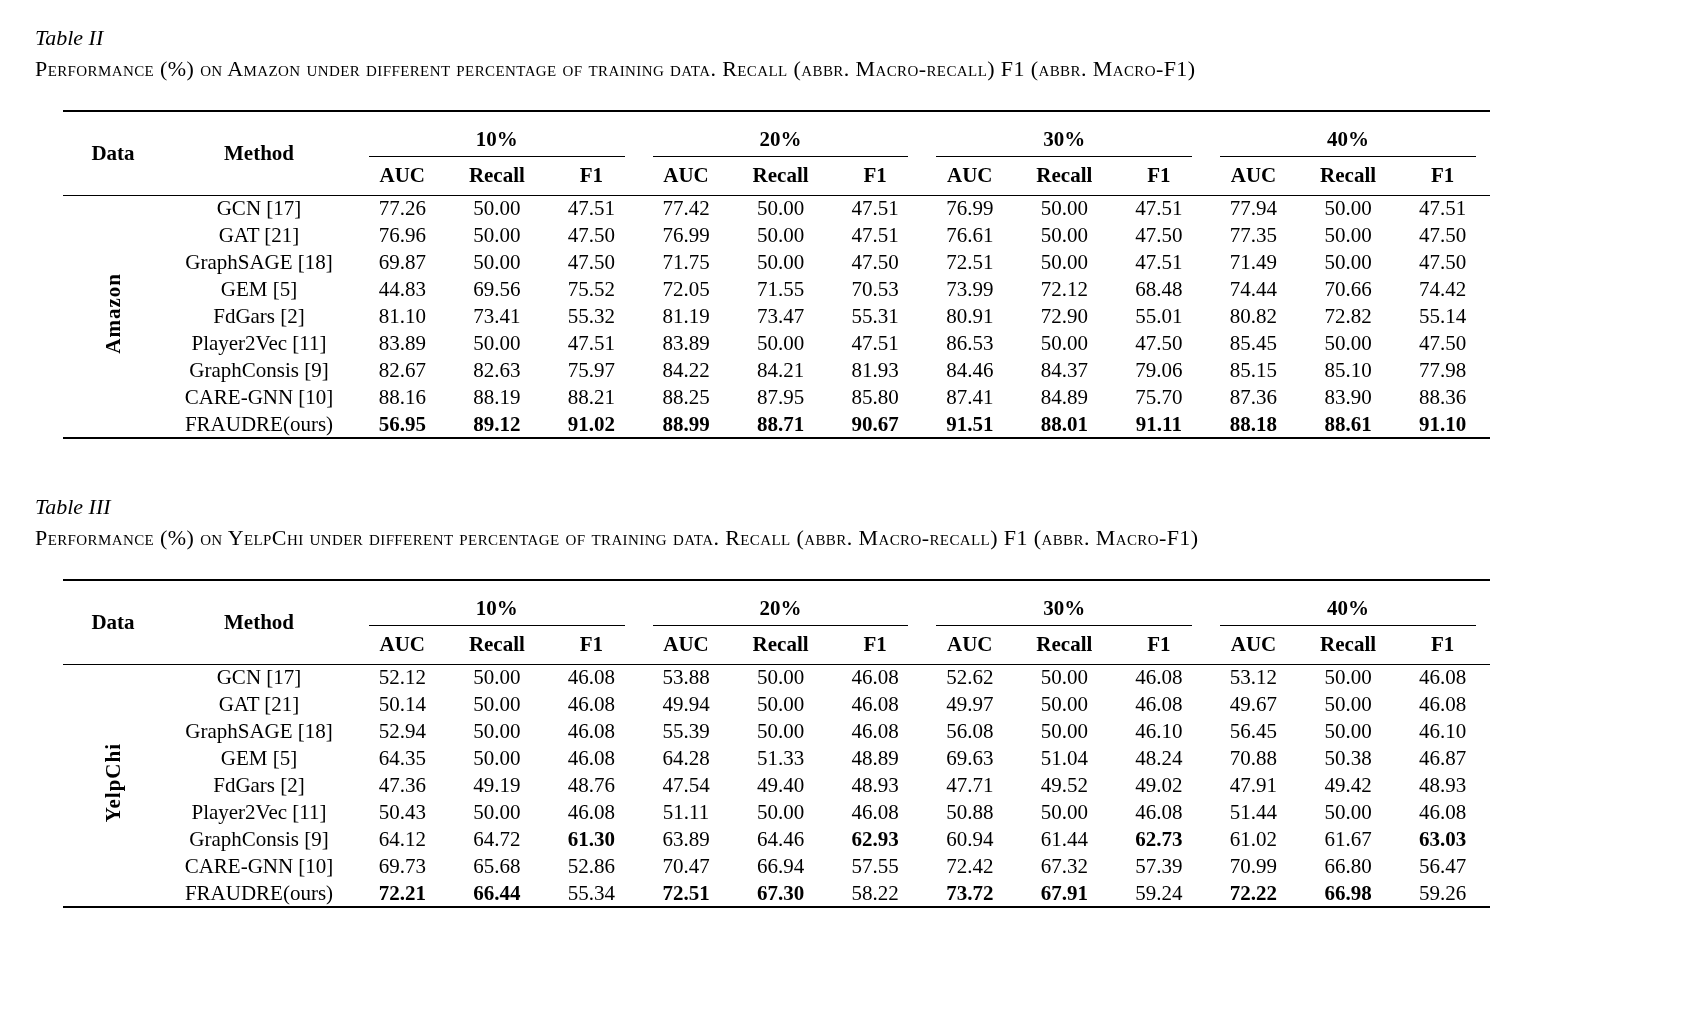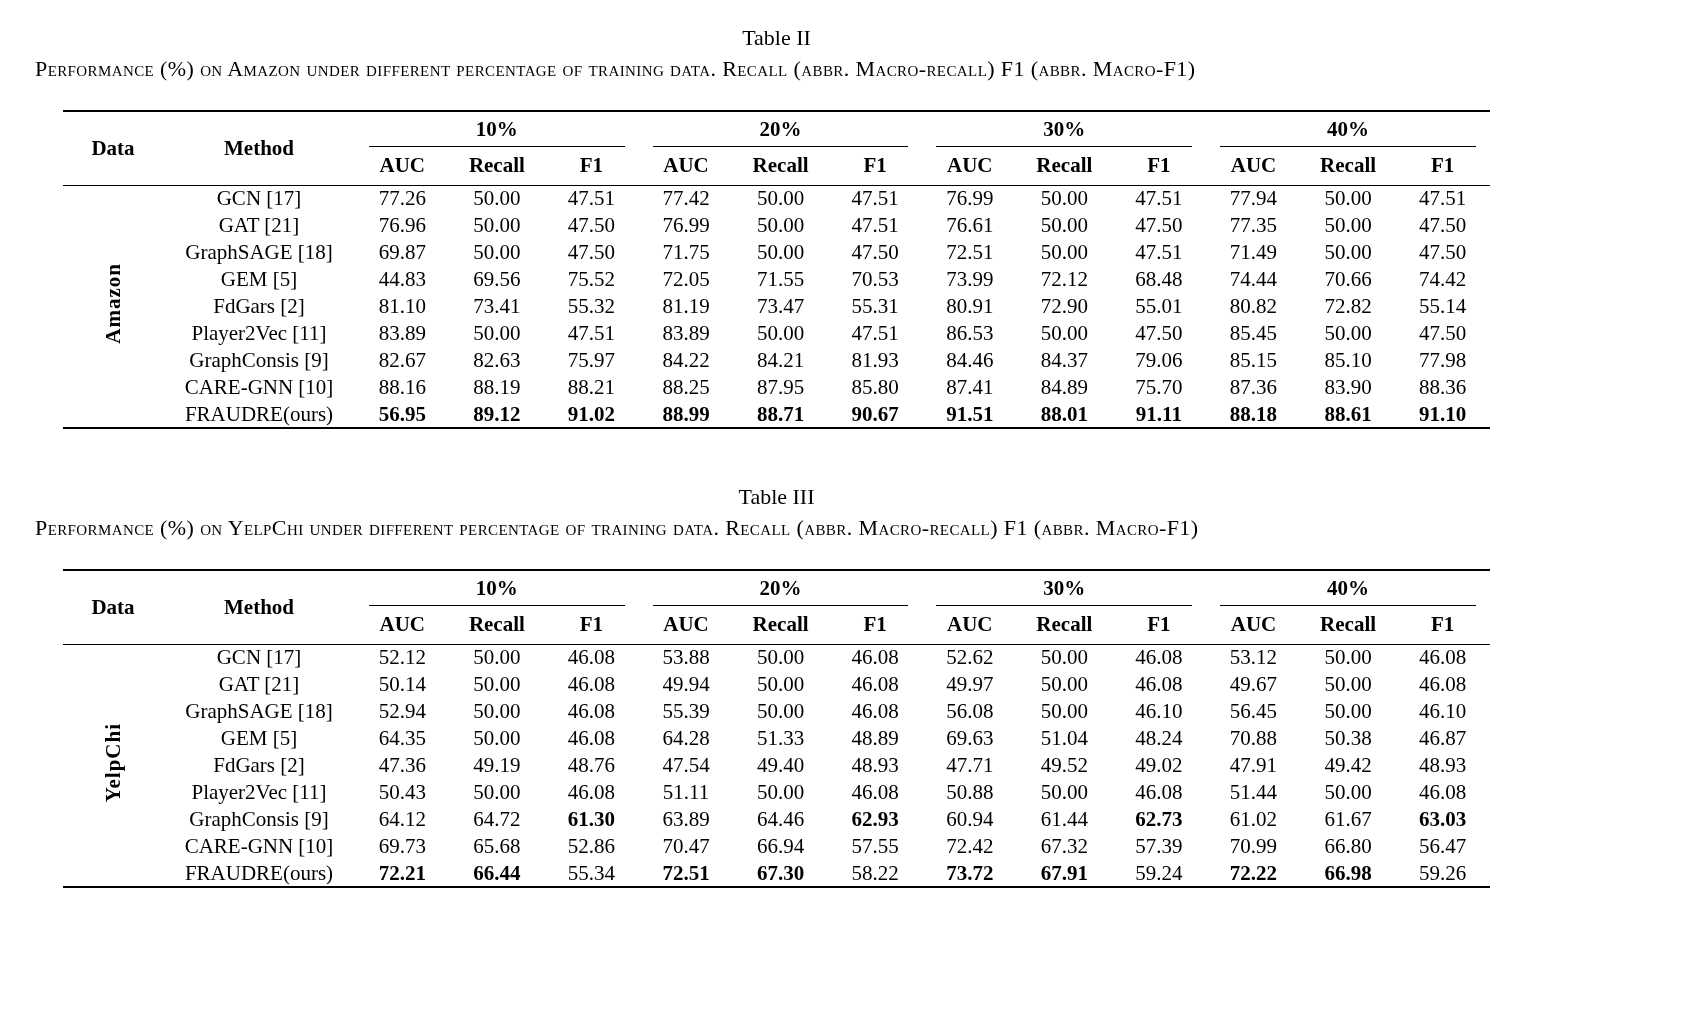--- a/index.html
+++ b/index.html
@@ -11,23 +11,24 @@
     color: #000000;
     font-family: "Liberation Serif", serif;
     overflow: hidden;
   }
   .content {
     width: 1483px;
     margin-left: 35px;
     padding-top: 24px;
   }
   .table-label {
-    text-align: center;
+    text-align: left;
     font-size: 22px;
     line-height: 27px;
+    font-style: italic;
   }
   .table-caption {
     text-align: left;
     font-variant: small-caps;
     font-size: 22px;
     line-height: 27px;
     letter-spacing: 0.4px;
     margin-top: 4px;
     white-space: nowrap;
   }
@@ -43,21 +44,21 @@
   col.c-data { width: 100px; }
   col.c-method { width: 192px; }
   th, td { padding: 0; }
   th { font-weight: bold; }
   tr.group-row { height: 32px; }
   .h-data, .h-method {
     border-bottom: 1.6px solid #000;
     vertical-align: middle;
     text-align: center;
   }
-  .h-group { vertical-align: top; padding-top: 5px; }
+  .h-group { vertical-align: top; padding-top: 15px; }
   .group-label {
     border-bottom: 1.6px solid #000;
     margin: 0 14px;
     padding-bottom: 4px;
     text-align: center;
   }
   tr.metric-row th {
     border-bottom: 1.6px solid #000;
     height: 38px;
     vertical-align: middle;

